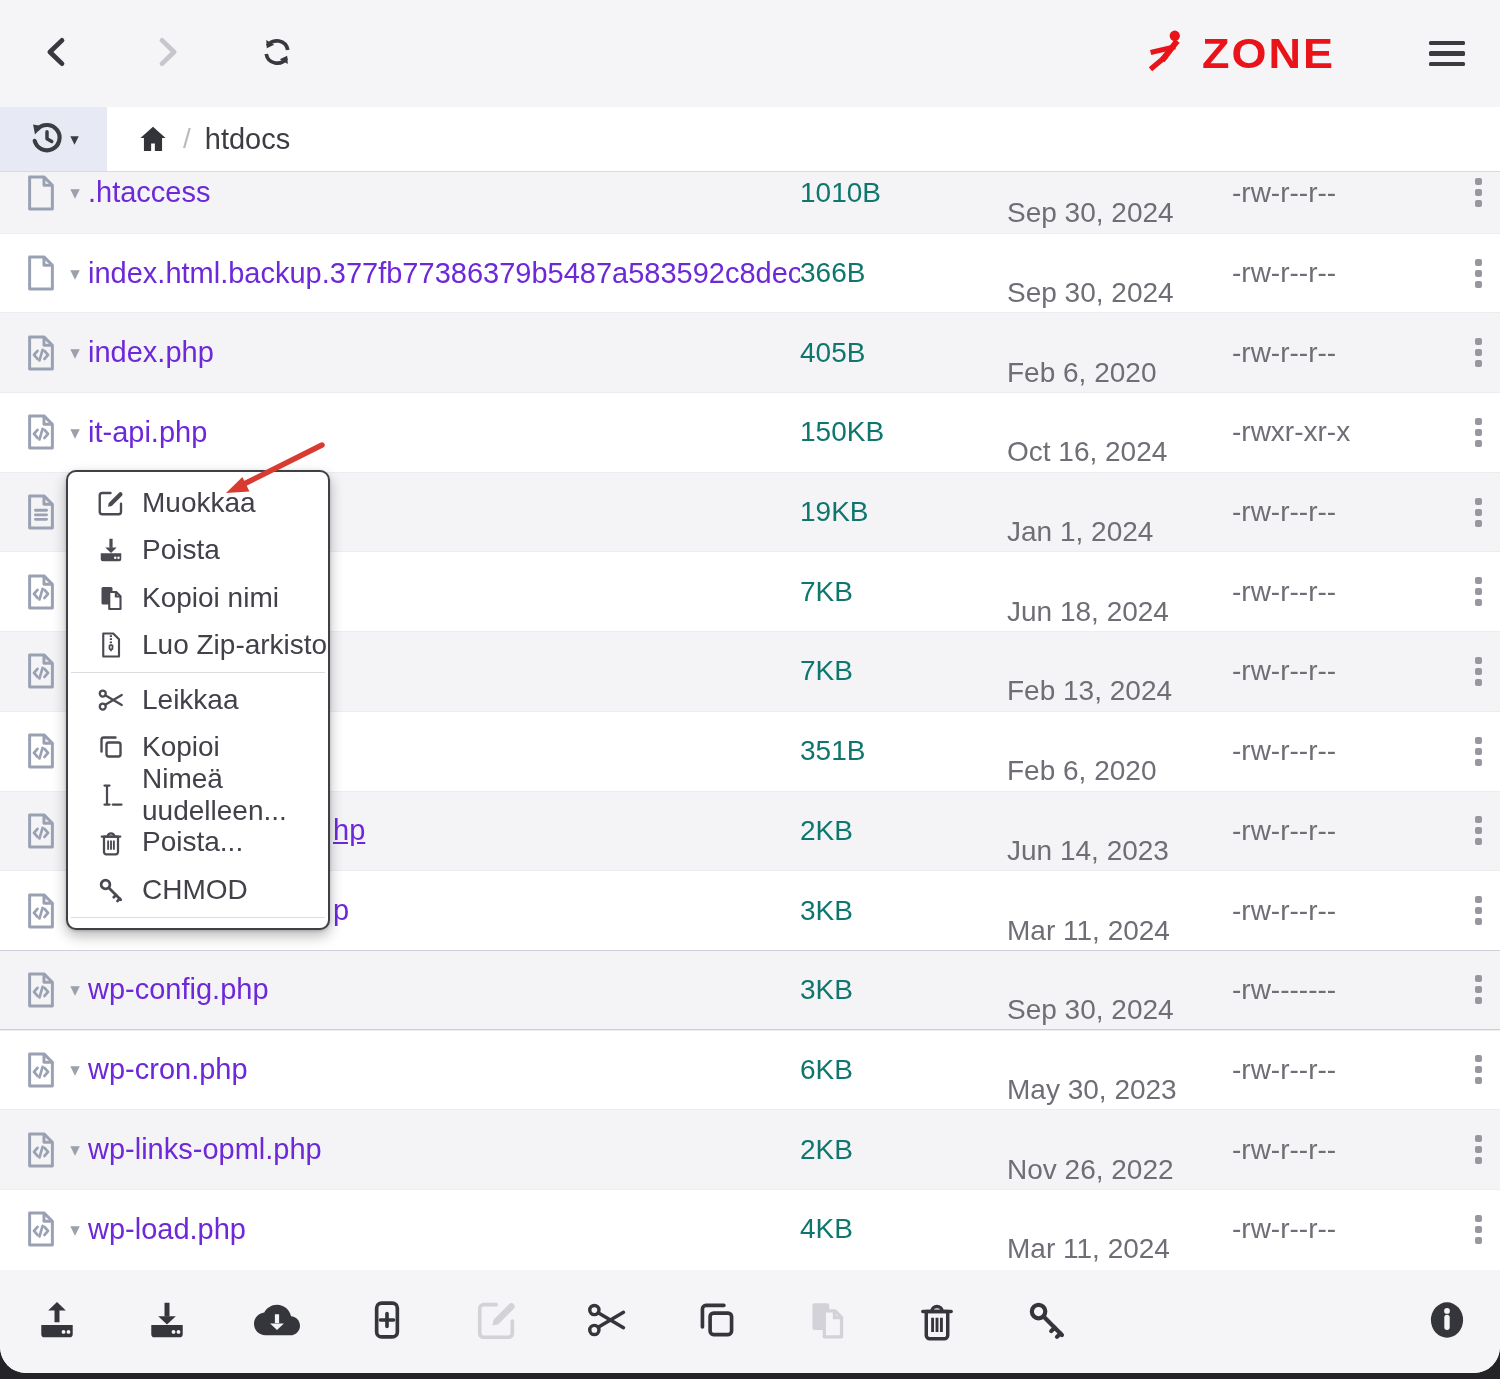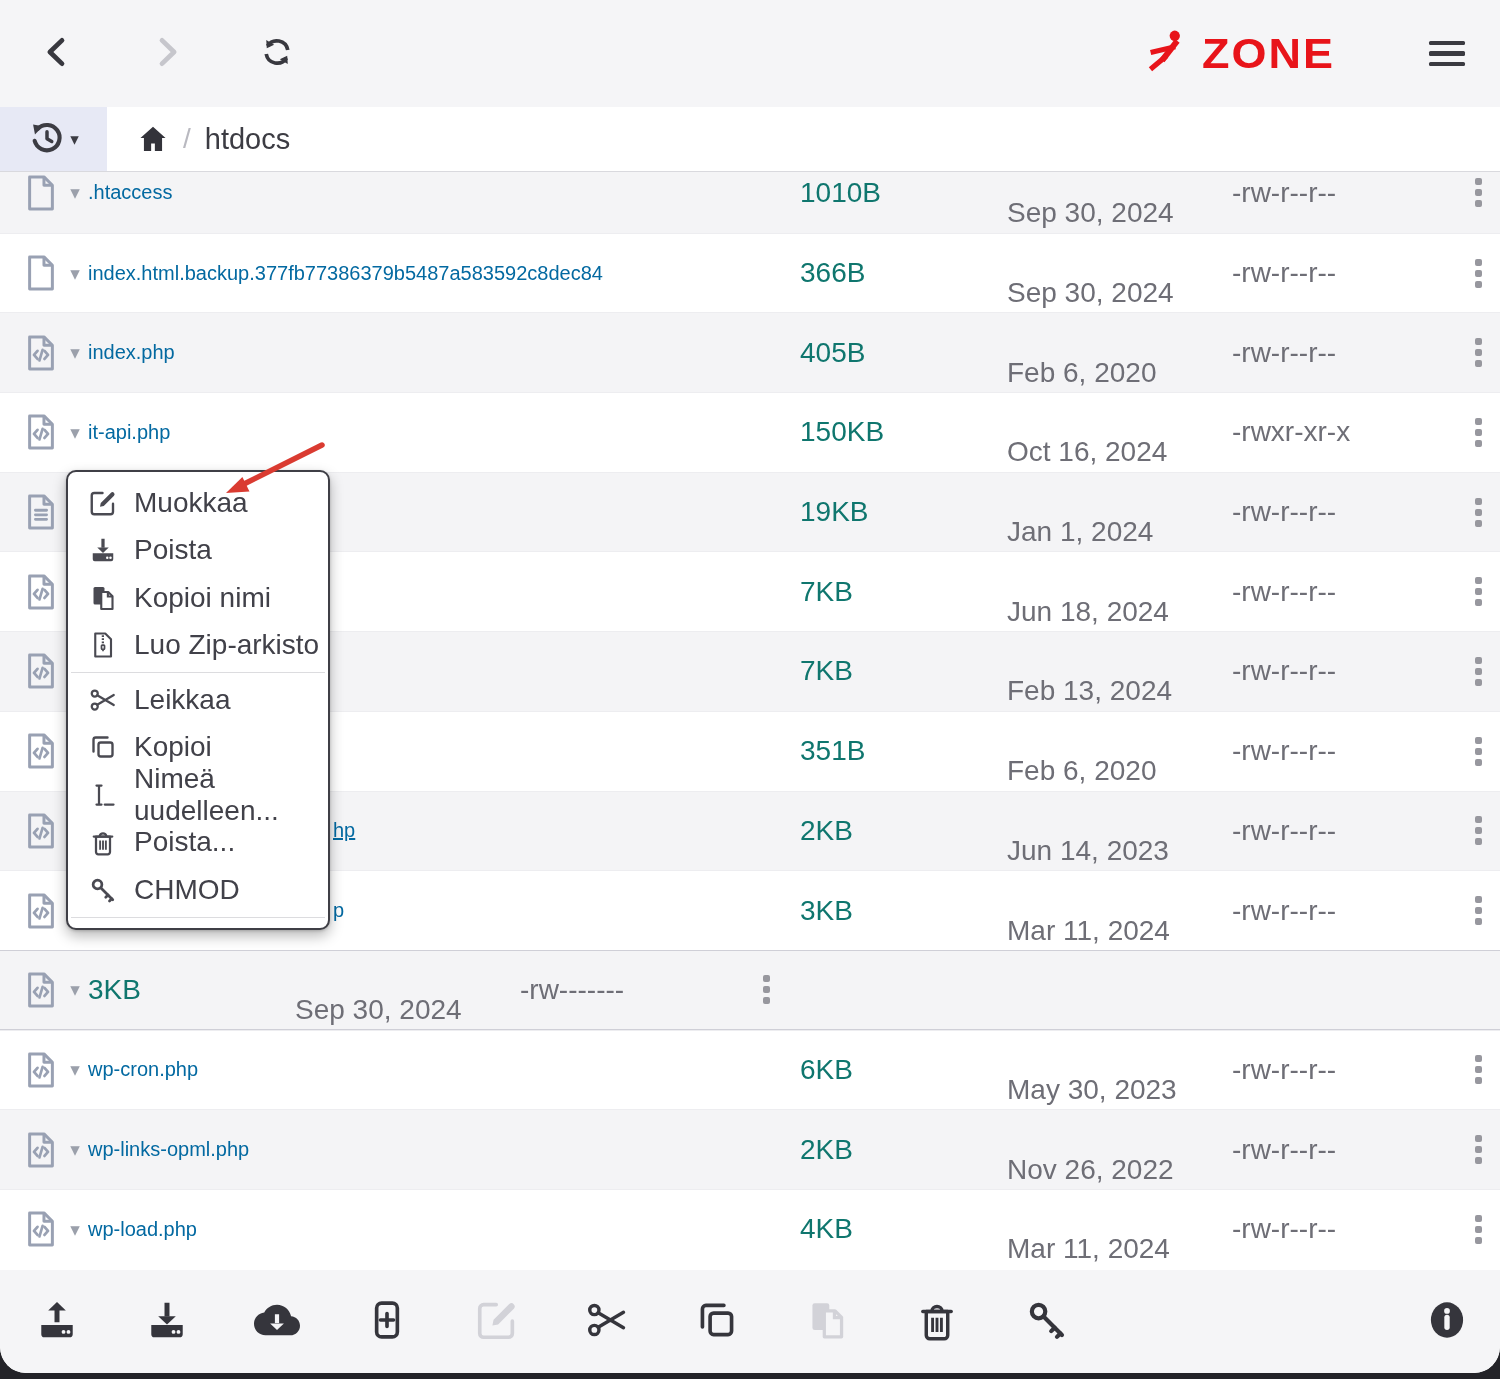--- a/index.html
+++ b/index.html
@@ -66,40 +66,40 @@
   }
   .row:first-child { margin-top:-19px; border-top:none; }
   .row.alt { background:#f4f4f6; }
   .row.selected { background:#f4f4f6; border-top:1px solid #cfcfd7; border-bottom:1px solid #cfcfd7; }
   .ficon { width:42px; height:44px; margin-left:20px; color:#99a1b3; flex:none; }
   .ficon svg { width:42px; height:44px; }
   .caret {
     width:26px; flex:none; text-align:center; color:#9ba0ab; font-size:19px;
     cursor:pointer; border:none; background:transparent; padding:0; line-height:1;
   }
-  .fname { width:712px; flex:none; font-size:20px; color:#0369a1; white-space:nowrap; overflow:hidden; }
+  .fname { width:712px; flex:none; font-size:29px; color:#6d28d9; white-space:nowrap; overflow:hidden; }
   .fsize  { width:207px; flex:none; font-size:28px; color:#0f766e; }
   .fdate  { width:225px; flex:none; font-size:28px; color:#6e6e76;margin-top:40px; }
   .fperm  { width:225px; flex:none; font-size:28px; color:#6e6e76; }
   .kebab {
     width:43px; flex:none; border:none; background:transparent; cursor:pointer;
     display:flex; flex-direction:column; align-items:center; gap:4px; padding:6px 0;
   }
   .kebab div { width:7px; height:7px; background:#97979e; border-radius:2px; }
 
   
   .ctxmenu {
     position:absolute; left:66px; top:470px; width:264px;
     background:#fff; border:2.5px solid #3f3f46; border-radius:10px;
     box-shadow:0 6px 14px rgba(0,0,0,.28), 0 1px 3px rgba(0,0,0,.18);
     padding:7px 0; z-index:10;
   }
   .ctxitem {
     height:47.5px; display:flex; align-items:center; gap:16px;
-    padding-left:20px; cursor:pointer; color:#3f3f46;
+    padding-left:28px; cursor:pointer; color:#3f3f46;
   }
   .ctxitem .micon { width:30px; height:30px; color:#4a4a52; flex:none; display:flex; }
   .ctxitem .micon svg { width:30px; height:30px; }
   .ctxitem .mlabel { font-size:28px; color:#414149; }
   .ctxdivider { height:1px; background:#dcdcdf; margin:3px 3px; }
 
   
   .bottombar {
     height:103px; background:#f5f5f7; --knockout:#f5f5f7;
     display:flex; align-items:center; padding:0 29px 0 33px;
@@ -354,20 +354,21 @@
         </button>
       </div>
       <div class="row alt selected">
         <span class="ficon"><svg viewBox="0 0 24 24">
             <path d="M5.5 2.8h8.2l4.8 4.8v13.6H5.5z" fill="none" stroke="currentColor" stroke-width="1.7" stroke-linejoin="round"></path>
             <path d="M13.7 2.8v4.8h4.8" fill="none" stroke="currentColor" stroke-width="1.7" stroke-linejoin="round"></path>
             <path d="m10 10.8-2 2.3 2 2.3M14 10.8l2 2.3-2 2.3" fill="none" stroke="currentColor" stroke-width="1.6" stroke-linecap="round" stroke-linejoin="round"></path>
             <path d="m12.9 10.2-1.8 6.1" fill="none" stroke="currentColor" stroke-width="1.5" stroke-linecap="round"></path>
           </svg></span>
         <button class="caret">▾</button>
+        <span class="fname">wp-config.php</span>
         <span class="fsize">3KB</span>
         <span class="fdate">Sep 30, 2024</span>
         <span class="fperm">-rw-------</span>
         <button class="kebab">
           <div></div>
           <div></div>
           <div></div>
         </button>
       </div>
       <div class="row">

